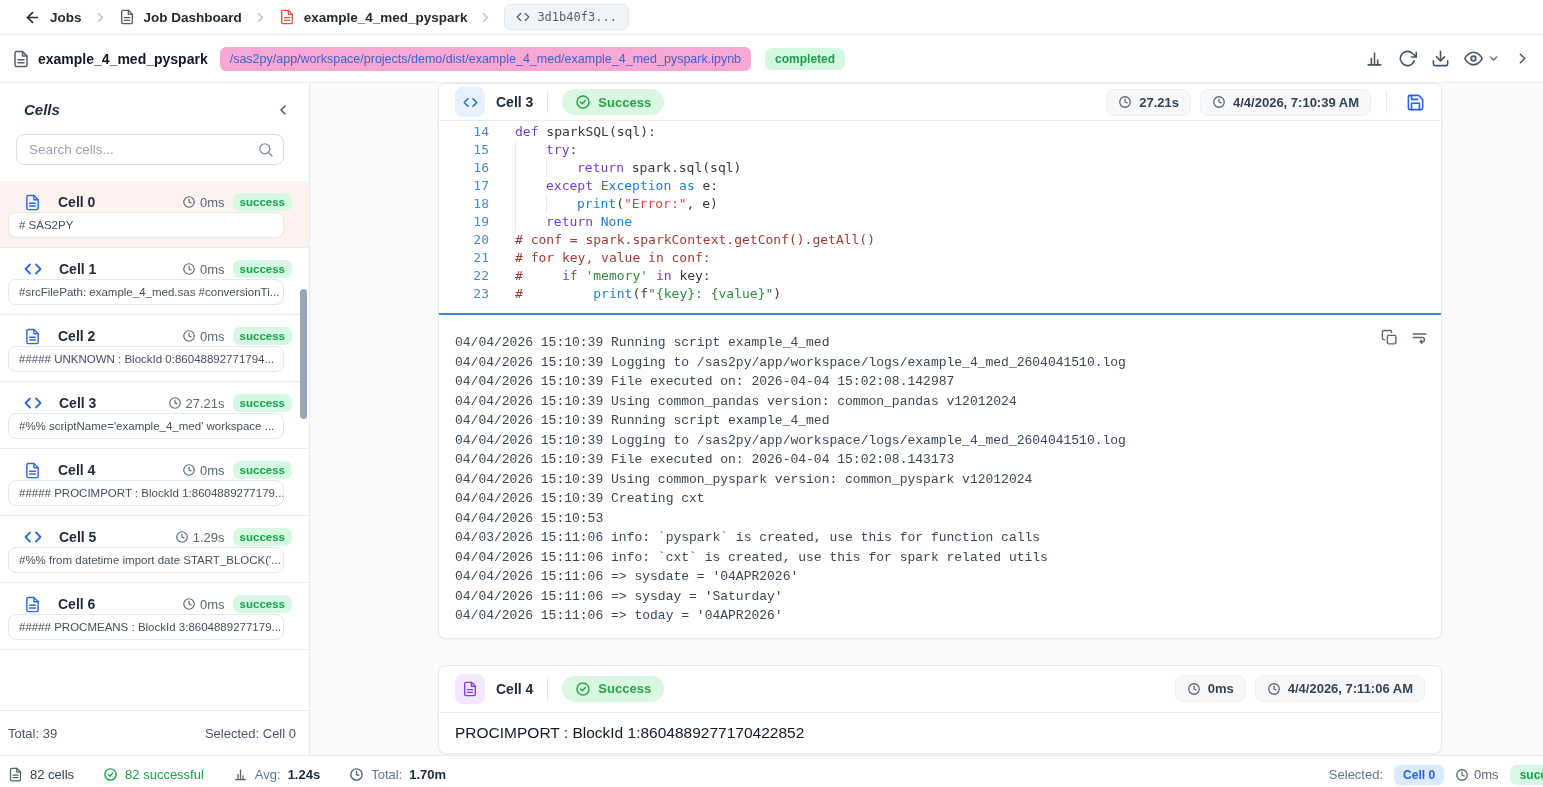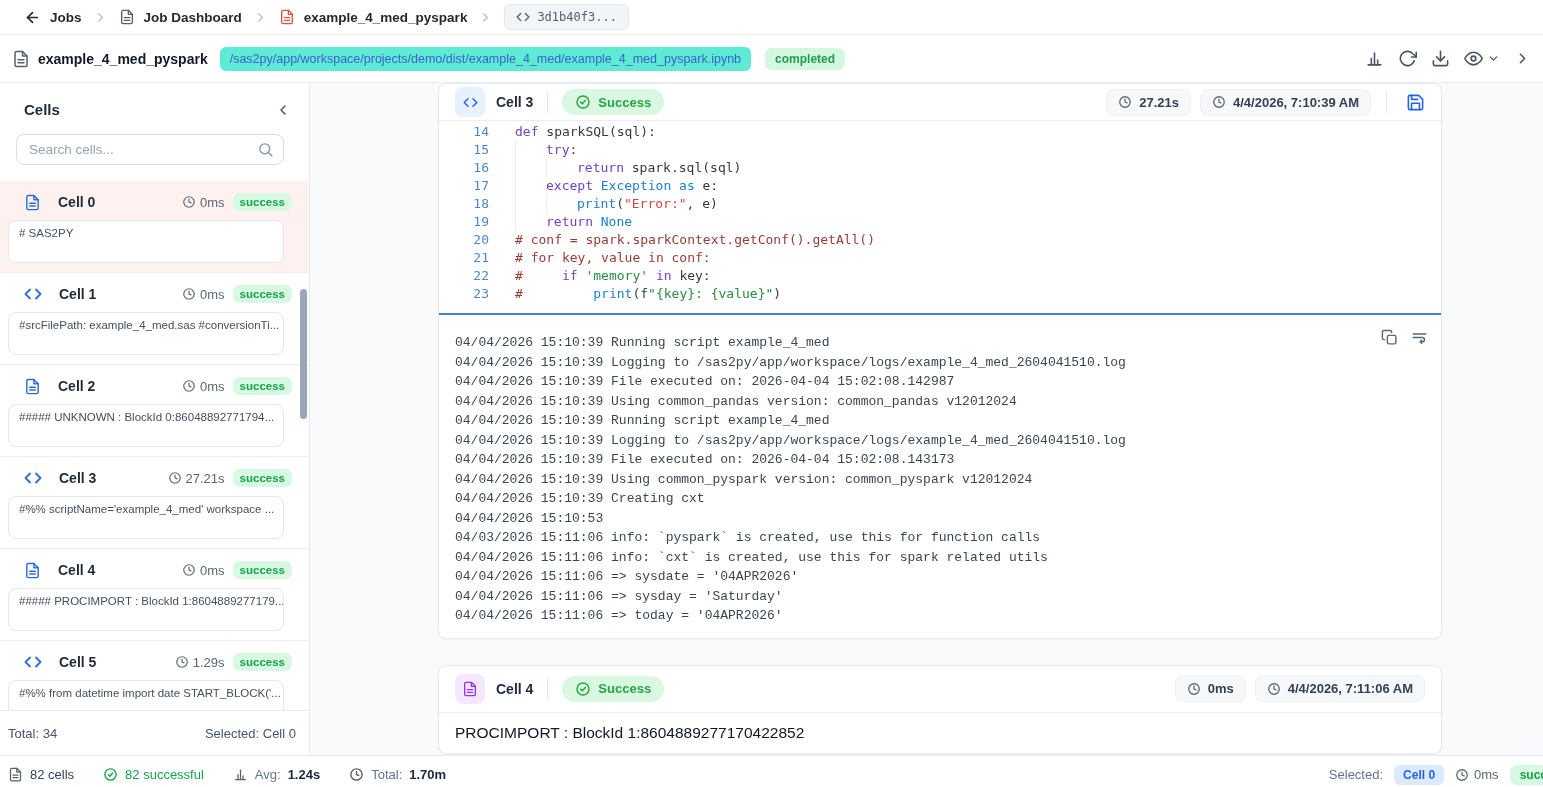--- a/index.html
+++ b/index.html
@@ -6,46 +6,46 @@
 html,body{width:1543px;height:787px;overflow:hidden;background:#fff;font-family:"Liberation Sans",sans-serif;color:#1f2937;}
 svg{display:block;flex:none;}
 
 .topbar{height:35px;display:flex;align-items:center;padding:0 16px 0 24px;border-bottom:1px solid #e9edf1;background:#fff;}
 .crumb{display:flex;align-items:center;gap:9px;font-size:13.5px;font-weight:600;color:#24292f;cursor:pointer;}
 .crumb-sep{color:#b9c2cc;margin:0 11px;}
 .crumb-pill{display:flex;align-items:center;gap:7px;background:#f1f4f8;border:1px solid #e5e9ee;border-radius:6px;padding:5px 11px;font-family:"DejaVu Sans Mono",monospace;font-size:12px;font-weight:400;color:#57606a;}
 
 .filebar{height:48px;display:flex;align-items:center;padding:0 10px 0 12px;border-bottom:1px solid #e9edf1;background:#fff;}
 .filebar .ftitle{font-size:14px;font-weight:700;color:#111827;margin:0 12px 0 8px;}
-.path-pill{background:#5eead4;border-radius:6px;padding:5px 10px;font-size:12.5px;color:#3d62c9;max-width:720px;white-space:nowrap;}
+.path-pill{background:#f9a8d4;border-radius:6px;padding:5px 10px;font-size:12.5px;color:#3d62c9;max-width:720px;white-space:nowrap;}
 .completed-pill{background:#d4f7e0;border-radius:7px;padding:4px 10px;font-size:12px;font-weight:600;color:#1f9d4d;margin-left:14px;}
 .filebar-right{margin-left:auto;display:flex;align-items:center;gap:14px;color:#4b5563;margin-right:2px;}
 .filebar-right .ic{cursor:pointer;}
 .eye-group{display:flex;align-items:center;gap:4px;cursor:pointer;}
 
 .content{display:flex;height:672px;background:#f8fafc;}
 
 .sidebar{width:310px;background:#fff;border-right:1px solid #e6eaef;display:flex;flex-direction:column;position:relative;}
 .sb-head{display:flex;align-items:center;justify-content:space-between;padding:18px 18px 10px 24px;}
-.sb-title{font-size:15px;font-weight:700;color:#1e293b;}
+.sb-title{font-size:15px;font-weight:700;color:#1e293b;font-style:italic;}
 .sb-collapse{color:#475569;cursor:pointer;}
 .sb-search{position:relative;margin:6px 25px 0 16px;}
 .sb-search input{width:100%;height:31px;border:1px solid #d8dee6;border-radius:8px;padding:0 34px 0 12px;font-size:13.5px;font-family:"Liberation Sans",sans-serif;color:#334155;background:#fff;outline:none;}
 .sb-search input::placeholder{color:#98a4b3;}
 .sb-search .mag{position:absolute;right:10px;top:7px;color:#8b97a6;}
 .cell-list{flex:1;margin-top:16px;overflow:hidden;position:relative;}
 .cell-item{padding:11px 25px 9px 8px;border-bottom:1px solid #e9edf1;cursor:pointer;background:#fff;}
 .cell-item.selected{background:#fdf2f0;}
 .ci-row{display:flex;align-items:center;height:20px;padding-left:16px;margin-right:-8px;}
 .ci-icon{color:#2f6bd8;margin-right:17px;}
 .ci-name{font-size:14px;font-weight:600;color:#1f2937;}
 .ci-right{margin-left:auto;display:flex;align-items:center;}
 .ci-dur{display:flex;align-items:center;gap:4px;color:#5b6774;font-size:13px;}
 .ci-badge{margin-left:8px;background:#d7f8e2;color:#16a34a;font-size:11.5px;font-weight:600;padding:3px 7px;border-radius:7px;}
-.ci-preview{margin-top:8px;height:43px;border:1px solid #e4e7ec;border-radius:8px;background:#fff;padding:0 10px;font-size:11.5px;color:#454f5e;line-height:24px;white-space:nowrap;overflow:hidden;}
+.ci-preview{margin-top:0;height:26px;border:1px solid #e4e7ec;border-radius:8px;background:#fff;padding:0 10px;font-size:11.5px;color:#454f5e;line-height:24px;white-space:nowrap;overflow:hidden;}
 .sb-scrollthumb{position:absolute;right:2px;top:108px;width:7px;height:130px;border-radius:4px;background:#9aa6b5;}
 .sb-footer{border-top:1px solid #e6eaef;height:45px;display:flex;align-items:center;justify-content:space-between;padding:0 13px 0 8px;font-size:13px;color:#475569;}
 
 .main{flex:1;padding:0 101px 0 128px;overflow:hidden;}
 .card{background:#fff;border:1px solid #e6eaef;border-radius:8px;box-shadow:0 1px 2px rgba(16,24,40,.04);}
 .card-head{display:flex;align-items:center;padding:0 16px;border-bottom:1px solid #e9edf1;}
 .c3-head{height:37px;}
 .c4-head{height:47px;}
 .chip{width:30px;height:30px;border-radius:8px;display:flex;align-items:center;justify-content:center;}
 .chip.blue{background:#e7f0fd;color:#2f6bd8;}
@@ -374,21 +374,21 @@
           <span class="dur-text">0ms</span>
         </span>
         <span class="ci-badge">success</span>
       </span>
     </div>
     <div class="ci-preview">##### PROCMEANS : BlockId 3:8604889277179...</div>
   </div>
 <div class="sb-scrollthumb"></div>
     </div>
     <div class="sb-footer">
-      <span>Total: 34</span>
+      <span>Total: 39</span>
       <span>Selected: Cell 0</span>
     </div>
   </div>
 
   <div class="main">
 
     <div class="card">
       <div class="card-head c3-head">
         <span class="chip blue">
             <svg width="15" height="15" viewBox="0 0 24 24" fill="none" stroke="currentColor" stroke-width="2.6" stroke-linecap="round" stroke-linejoin="round">

